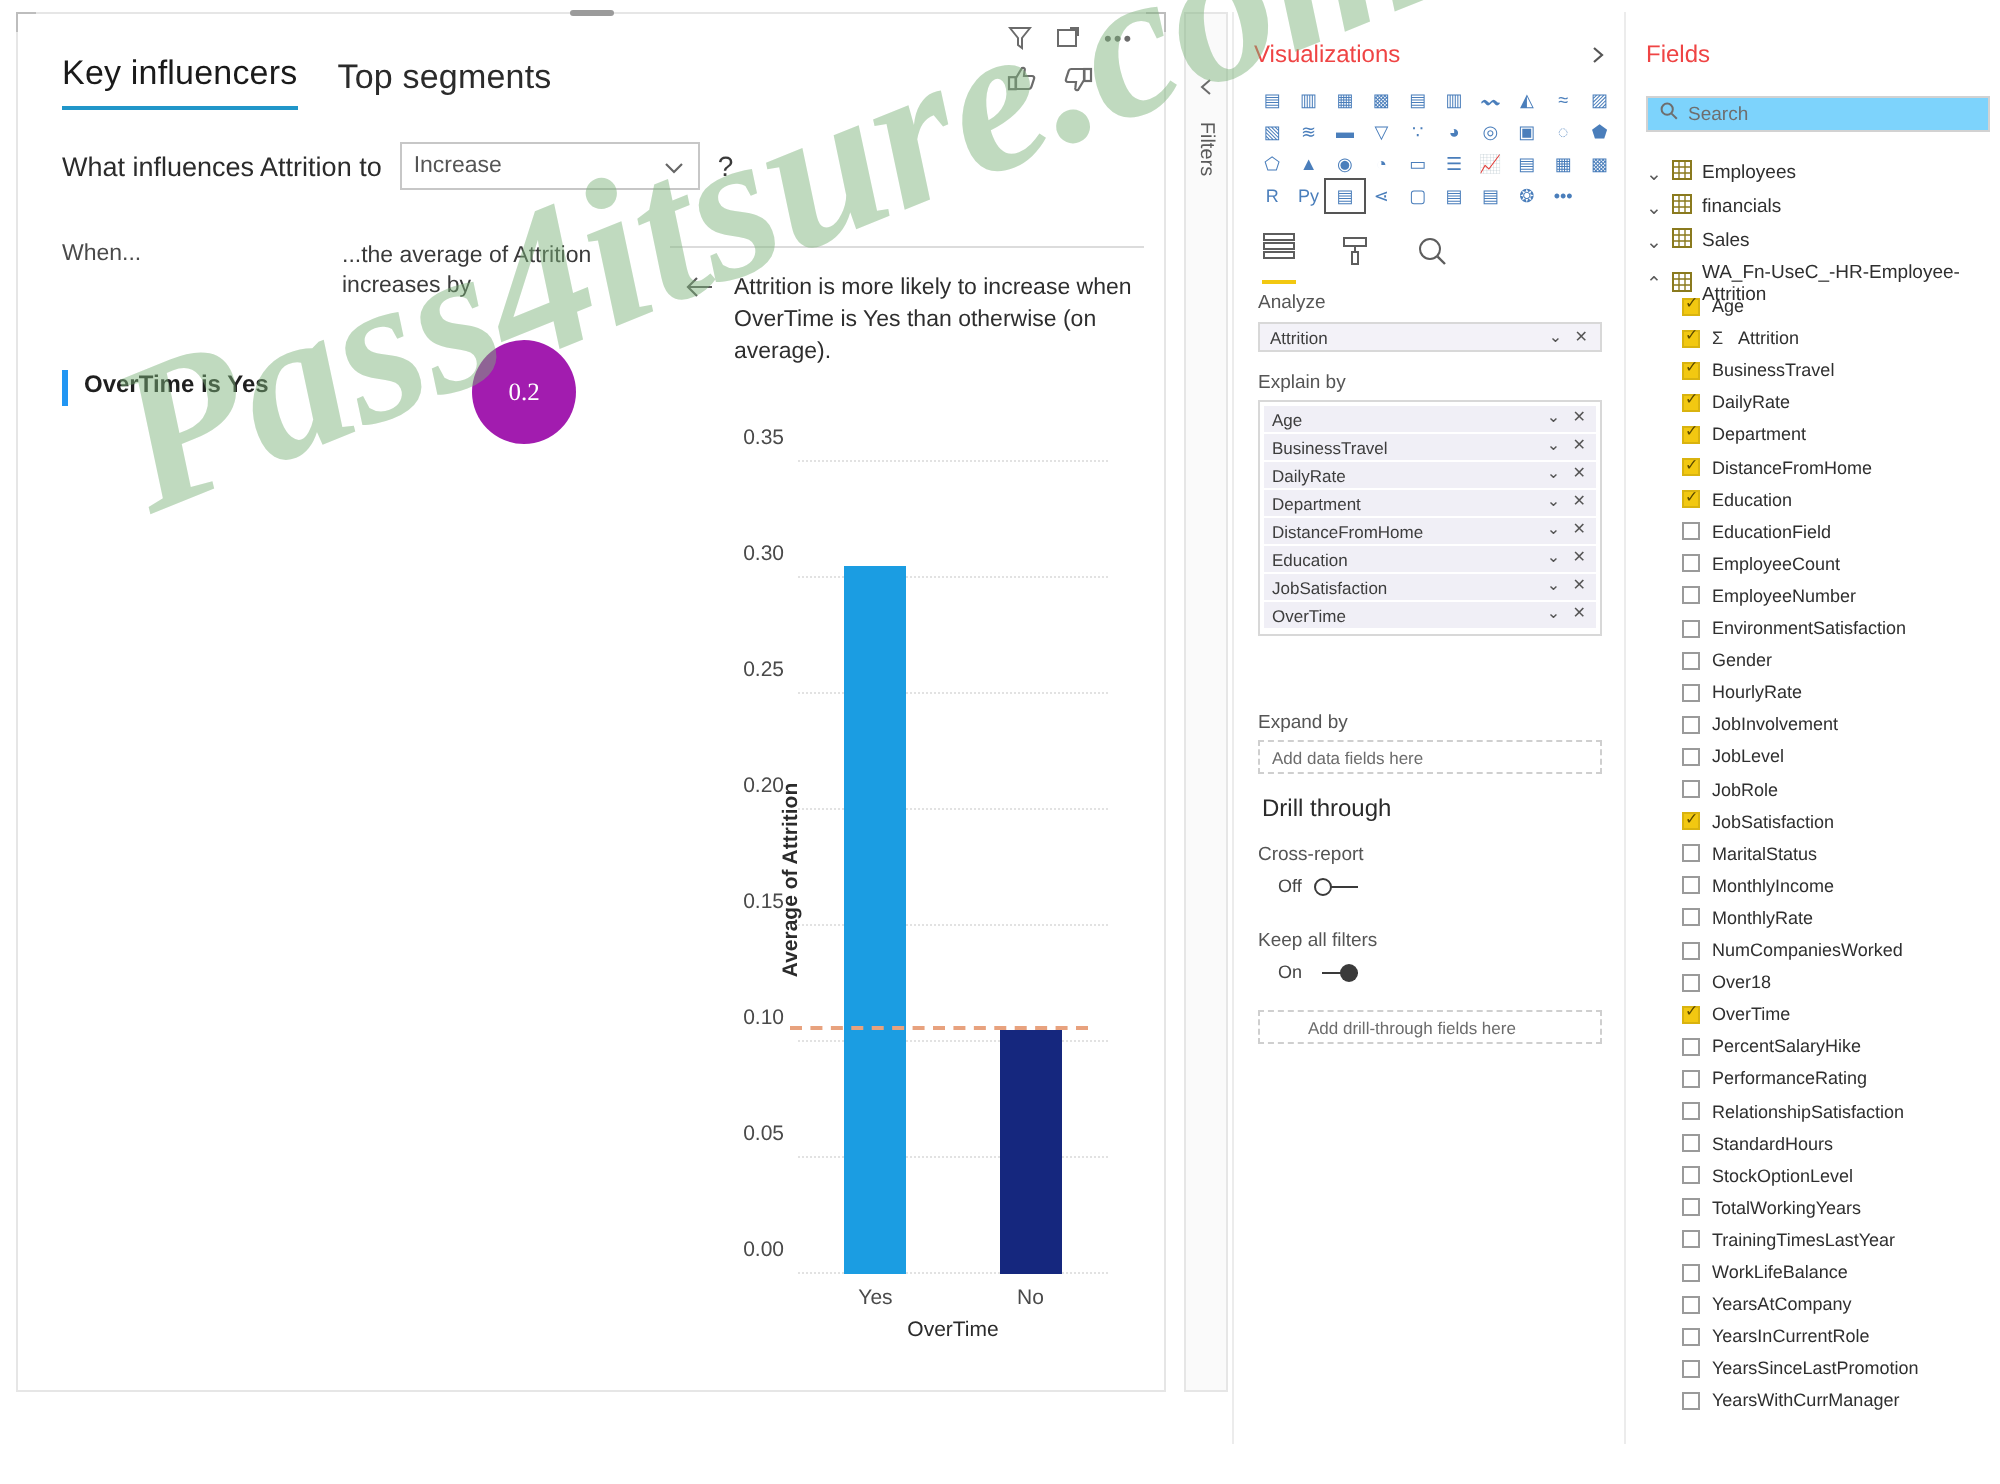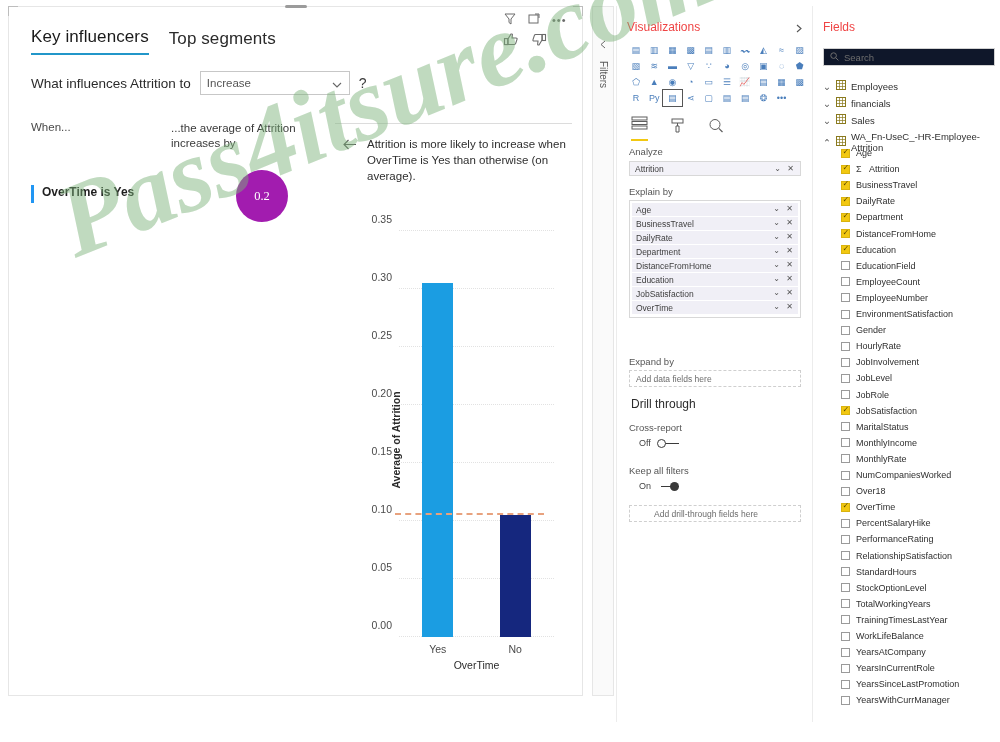--- a/index.html
+++ b/index.html
@@ -124,21 +124,21 @@
   .sw { width:22px; height:9px; position:relative; }
   .sw .track { position:absolute; left:4px; right:0; top:4px; height:1.5px; background:#3a3a3a;}
   .sw .knob { position:absolute; top:0; width:9px; height:9px; border-radius:50%; }
   .sw.off .knob { left:0; border:1.8px solid #3a3a3a; background:#fff; }
   .sw.on  .knob { right:0; background:#3a3a3a; }
 
   
   .fields-pane { position:absolute; left:812px; top:6px; width:188px; height:730px; background:#fff; border-left:1px solid #ececec;}
   .search-box {
     position:absolute; left:10px; top:42px; width:172px; height:18px;
-    border:1px solid #d2d2d2; background:#0f172a; display:flex; align-items:center; gap:5px; padding-left:6px;
+    border:1px solid #d2d2d2; background:#7dd3fc; display:flex; align-items:center; gap:5px; padding-left:6px;
     font-size:9.5px; color:#6e6e6e;
   }
   .tbl-row { position:absolute; left:10px; display:flex; align-items:center; gap:5px; font-size:9.5px; color:#2f2f2f; cursor:pointer;}
   .tbl-row .chev { color:#5a5a5a; width:8px; }
   .fld-row { position:absolute; left:28px; display:flex; align-items:center; gap:6px; font-size:9px; color:#2f2f2f; cursor:pointer; white-space:nowrap;}
   .cb { width:9px; height:9px; border:1px solid #9a9a9a; background:#fff; flex:none; position:relative;}
   .cb.on { background:#f2c811; border-color:#d9b30f; }
   .cb.on::after { content:"✓"; position:absolute; left:0.5px; top:-2.5px; font-size:8px; color:#5a4800; }
   .sigma { font-size:9px; color:#3a3a3a; width:7px; }
 

